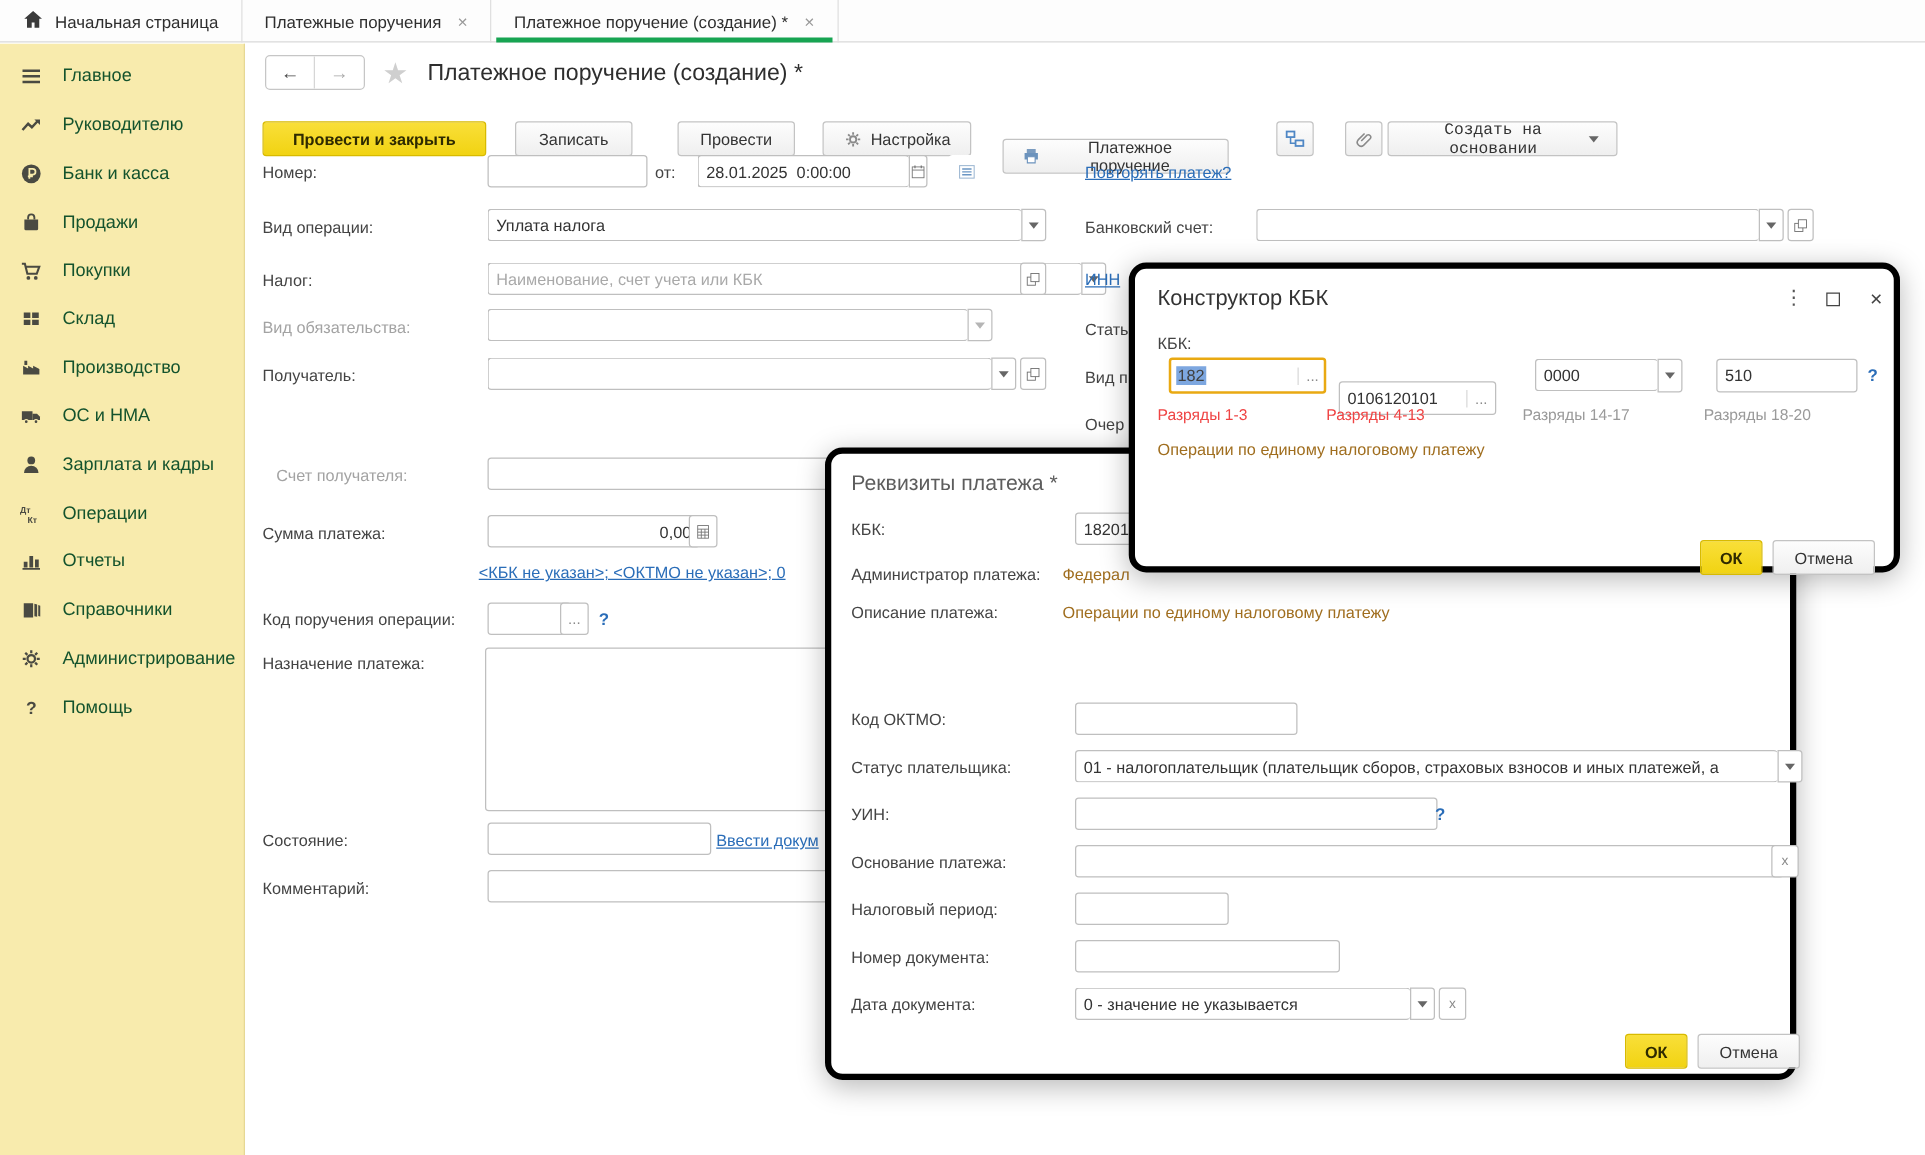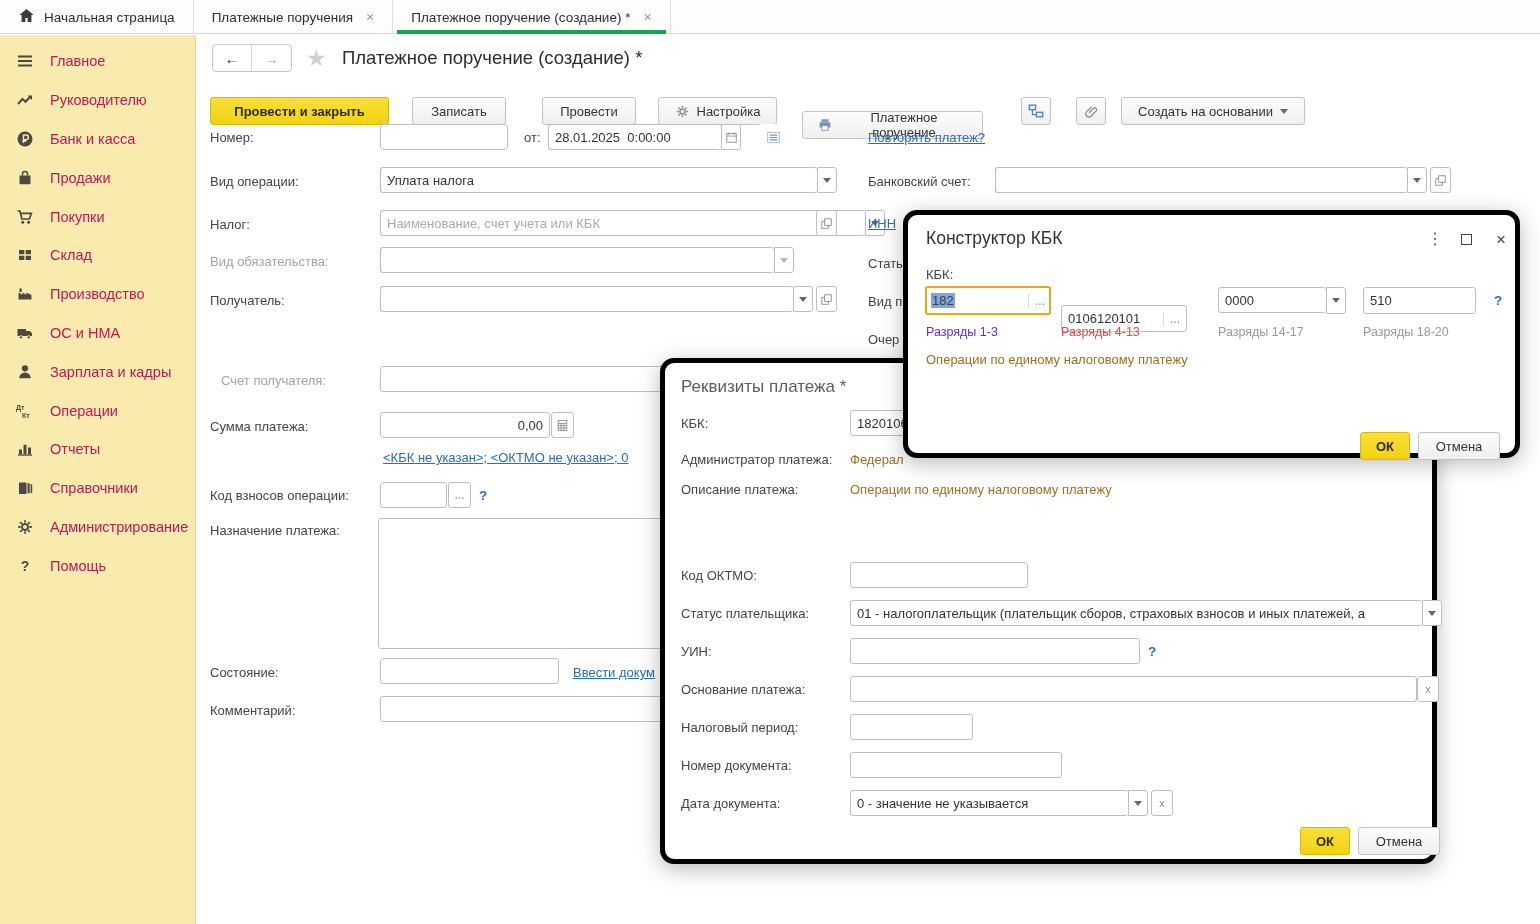--- a/index.html
+++ b/index.html
@@ -7,28 +7,28 @@
   .app { position:relative; width:1540px; height:924px; background:#fff; overflow:hidden; font-size:13px; color:#3c3c3c; }
 
   
   .tabbar { position:absolute; left:0; top:0; width:1540px; height:34px; background:#fdfdfd; border-bottom:1px solid #d9d9d9; display:flex; }
   .tab { position:relative; display:flex; align-items:center; gap:9px; padding:0 18px; height:34px; border-right:1px solid #e0e0e0; font-size:13.5px; color:#2e2e2e; cursor:default; }
   .tab .tabx { color:#9a9a9a; font-size:14px; margin-left:4px; }
   .tab.active::after { content:""; position:absolute; left:4px; right:4px; bottom:0; height:4px; background:#17a452; }
 
   
   .sidebar { position:absolute; left:0; top:35px; width:196px; height:889px; background:#f8ebad; border-right:1px solid #e6d894; padding-top:7px; }
-  .side-item { display:flex; align-items:center; gap:15px; height:38.8px; padding-left:15px; font-size:14.5px; color:#be185d; cursor:default; }
+  .side-item { display:flex; align-items:center; gap:15px; height:38.8px; padding-left:15px; font-size:14.5px; color:#14532d; cursor:default; }
   .side-item .si { width:20px; height:18px; display:flex; align-items:center; justify-content:center; flex:0 0 20px; }
 
   
   .abs { position:absolute; }
   .lbl { font-size:13px; color:#444; white-space:nowrap; }
   .lbl.dis { color:#a3a3a3; }
-  .fieldbox, input.f, textarea.f { border:1px solid #bfbfbf; border-radius:3px; background:#fff; height:26px; font-size:13px; color:#333; padding:0 6px; font-family:"Liberation Sans",sans-serif; outline:none; }
+  .fieldbox, input.f, textarea.f { border:1px solid #bfbfbf; border-radius:3px; background:#fff; height:26px; font-size:13px; color:#333; padding:0 6px; font-family:"Liberation Sans",sans-serif; outline:none;margin-left:10px; }
   .fieldbox { display:flex; align-items:center; overflow:hidden; white-space:nowrap; }
   input.f::placeholder { color:#a9a9a9; }
   .req { background-image:repeating-linear-gradient(to right,#ff2d2d 0 2px, transparent 2px 4px); background-repeat:no-repeat; background-position:3px calc(100% - 2px); background-size:calc(100% - 6px) 1px; }
   .combo { display:flex; align-items:stretch; }
   .combo > .main-f { border-top-left-radius:3px; border-bottom-left-radius:3px; border-right:none; flex:1; }
   .ddbtn { width:20px; border:1px solid #bfbfbf; border-top-right-radius:3px; border-bottom-right-radius:3px; background:#fff; display:flex; align-items:center; justify-content:center; }
   .caret { width:0; height:0; border-left:4px solid transparent; border-right:4px solid transparent; border-top:5px solid #666; }
   .sqbtn { border:1px solid #bfbfbf; border-radius:3px; background:#fff; display:flex; align-items:center; justify-content:center; height:26px; }
   .link { color:#2a6db8; text-decoration:underline; font-size:13px; white-space:nowrap; cursor:pointer; }
   .help { color:#2a6db8; font-weight:bold; font-size:13.5px; cursor:pointer; }
@@ -239,21 +239,21 @@
           </svg>
         </span>
     </button>
     <button class="btn" style="margin-left:25px;width:30px;padding:0;">
       <span style="display:flex;">
           <svg width="15" height="15" viewBox="0 0 18 18">
             <path d="M6 10.5l5.5-5.5a2.3 2.3 0 0 1 3.2 3.2l-6.5 6.5a3.7 3.7 0 0 1-5.2-5.2l6.2-6.2" fill="none" stroke="#8a8a8a" stroke-width="1.5"></path>
           </svg>
         </span>
     </button>
-    <button class="btn" style="margin-left:15px;width:184px;">
+    <button class="btn" style="margin-left:4px;width:184px;font-family:Liberation Mono, monospace;">
       <span>Создать на основании</span>
       <span class="caret"></span>
     </button>
   </div>
 
   <div class="abs lbl" style="left:210px; top:130px;">Номер:</div>
   <input class="abs f" style="left: 380px; top: 124px; width: 128px;">
   <div class="abs lbl" style="left:524px; top:130px;">от:</div>
   <div class="abs combo" style="left:548px; top:124px; width:193px; height:26px;">
     <input class="f main-f" style="width: 169px;" value="28.01.2025  0:00:00">
@@ -323,21 +323,21 @@
   <input class="abs f req" style="left: 380px; top: 412px; width: 170px; text-align: right;" value="0,00">
   <div class="abs sqbtn" style="left:551px; top:412px; width:23px;">
     <svg width="13" height="13" viewBox="0 0 18 18">
         <rect x="3" y="2" width="12" height="14" fill="none" stroke="#777"></rect>
         <path d="M3 6h12" stroke="#777"></path>
         <path d="M7 6v10M11 6v10M3 9.3h12M3 12.6h12" stroke="#777" stroke-width="1"></path>
       </svg>
   </div>
   <div class="abs link" style="left:383px; top:450px;">&lt;КБК не указан&gt;; &lt;ОКТМО не указан&gt;; 0</div>
 
-  <div class="abs lbl" style="left:210px; top:488px;">Код взносов операции:</div>
+  <div class="abs lbl" style="left:210px; top:488px;">Код поручения операции:</div>
   <input class="abs f" style="left: 380px; top: 482px; width: 67px;">
   <div class="abs sqbtn" style="left:448px; top:482px; width:23px; color:#8a8a8a; font-size:12px;">
       <span>...</span>
     </div>
   <span class="abs help" style="left:479px; top:488px;">?</span>
 
   <div class="abs lbl" style="left:210px; top:521px; line-height:19px;"><span>Назначение платежа:</span></div>
   <textarea class="abs f" style="left: 378px; top: 518px; width: 437px; height: 131px; resize: none; padding: 4px 6px;"></textarea>
 
   <div class="abs lbl" style="left:210px; top:665px;">Состояние:</div>
@@ -445,21 +445,21 @@
       <span class="ddbtn">
           <span class="caret"></span>
         </span>
     </div>
 
     <div class="abs fieldbox" style="left:455px; top:72px; width:113px; height:27px; padding:0 6px;">
       <span>510</span>
     </div>
     <span class="abs help" style="left:586px; top:78px;">?</span>
 
-    <div class="abs" style="left:18px; top:110px; color:#6d28d9; font-size:12.5px;">Разряды 1-3</div>
+    <div class="abs" style="left:18px; top:110px; color:#ef4444; font-size:12.5px;">Разряды 1-3</div>
     <div class="abs" style="left:153px; top:110px; color:#ef4444; font-size:12.5px;">Разряды 4-13</div>
     <div class="abs" style="left:310px; top:110px; color:#9a9a9a; font-size:12.5px;">Разряды 14-17</div>
     <div class="abs" style="left:455px; top:110px; color:#9a9a9a; font-size:12.5px;">Разряды 18-20</div>
 
     <div class="abs olive" style="left:18px; top:137px; font-size:13px;">Операции по единому налоговому платежу</div>
 
     <button class="btn primary abs" style="left:452px; top:217px; width:50px;">ОК</button>
     <button class="btn abs" style="left:510px; top:217px; width:82px;">Отмена</button>
   </div>
 

